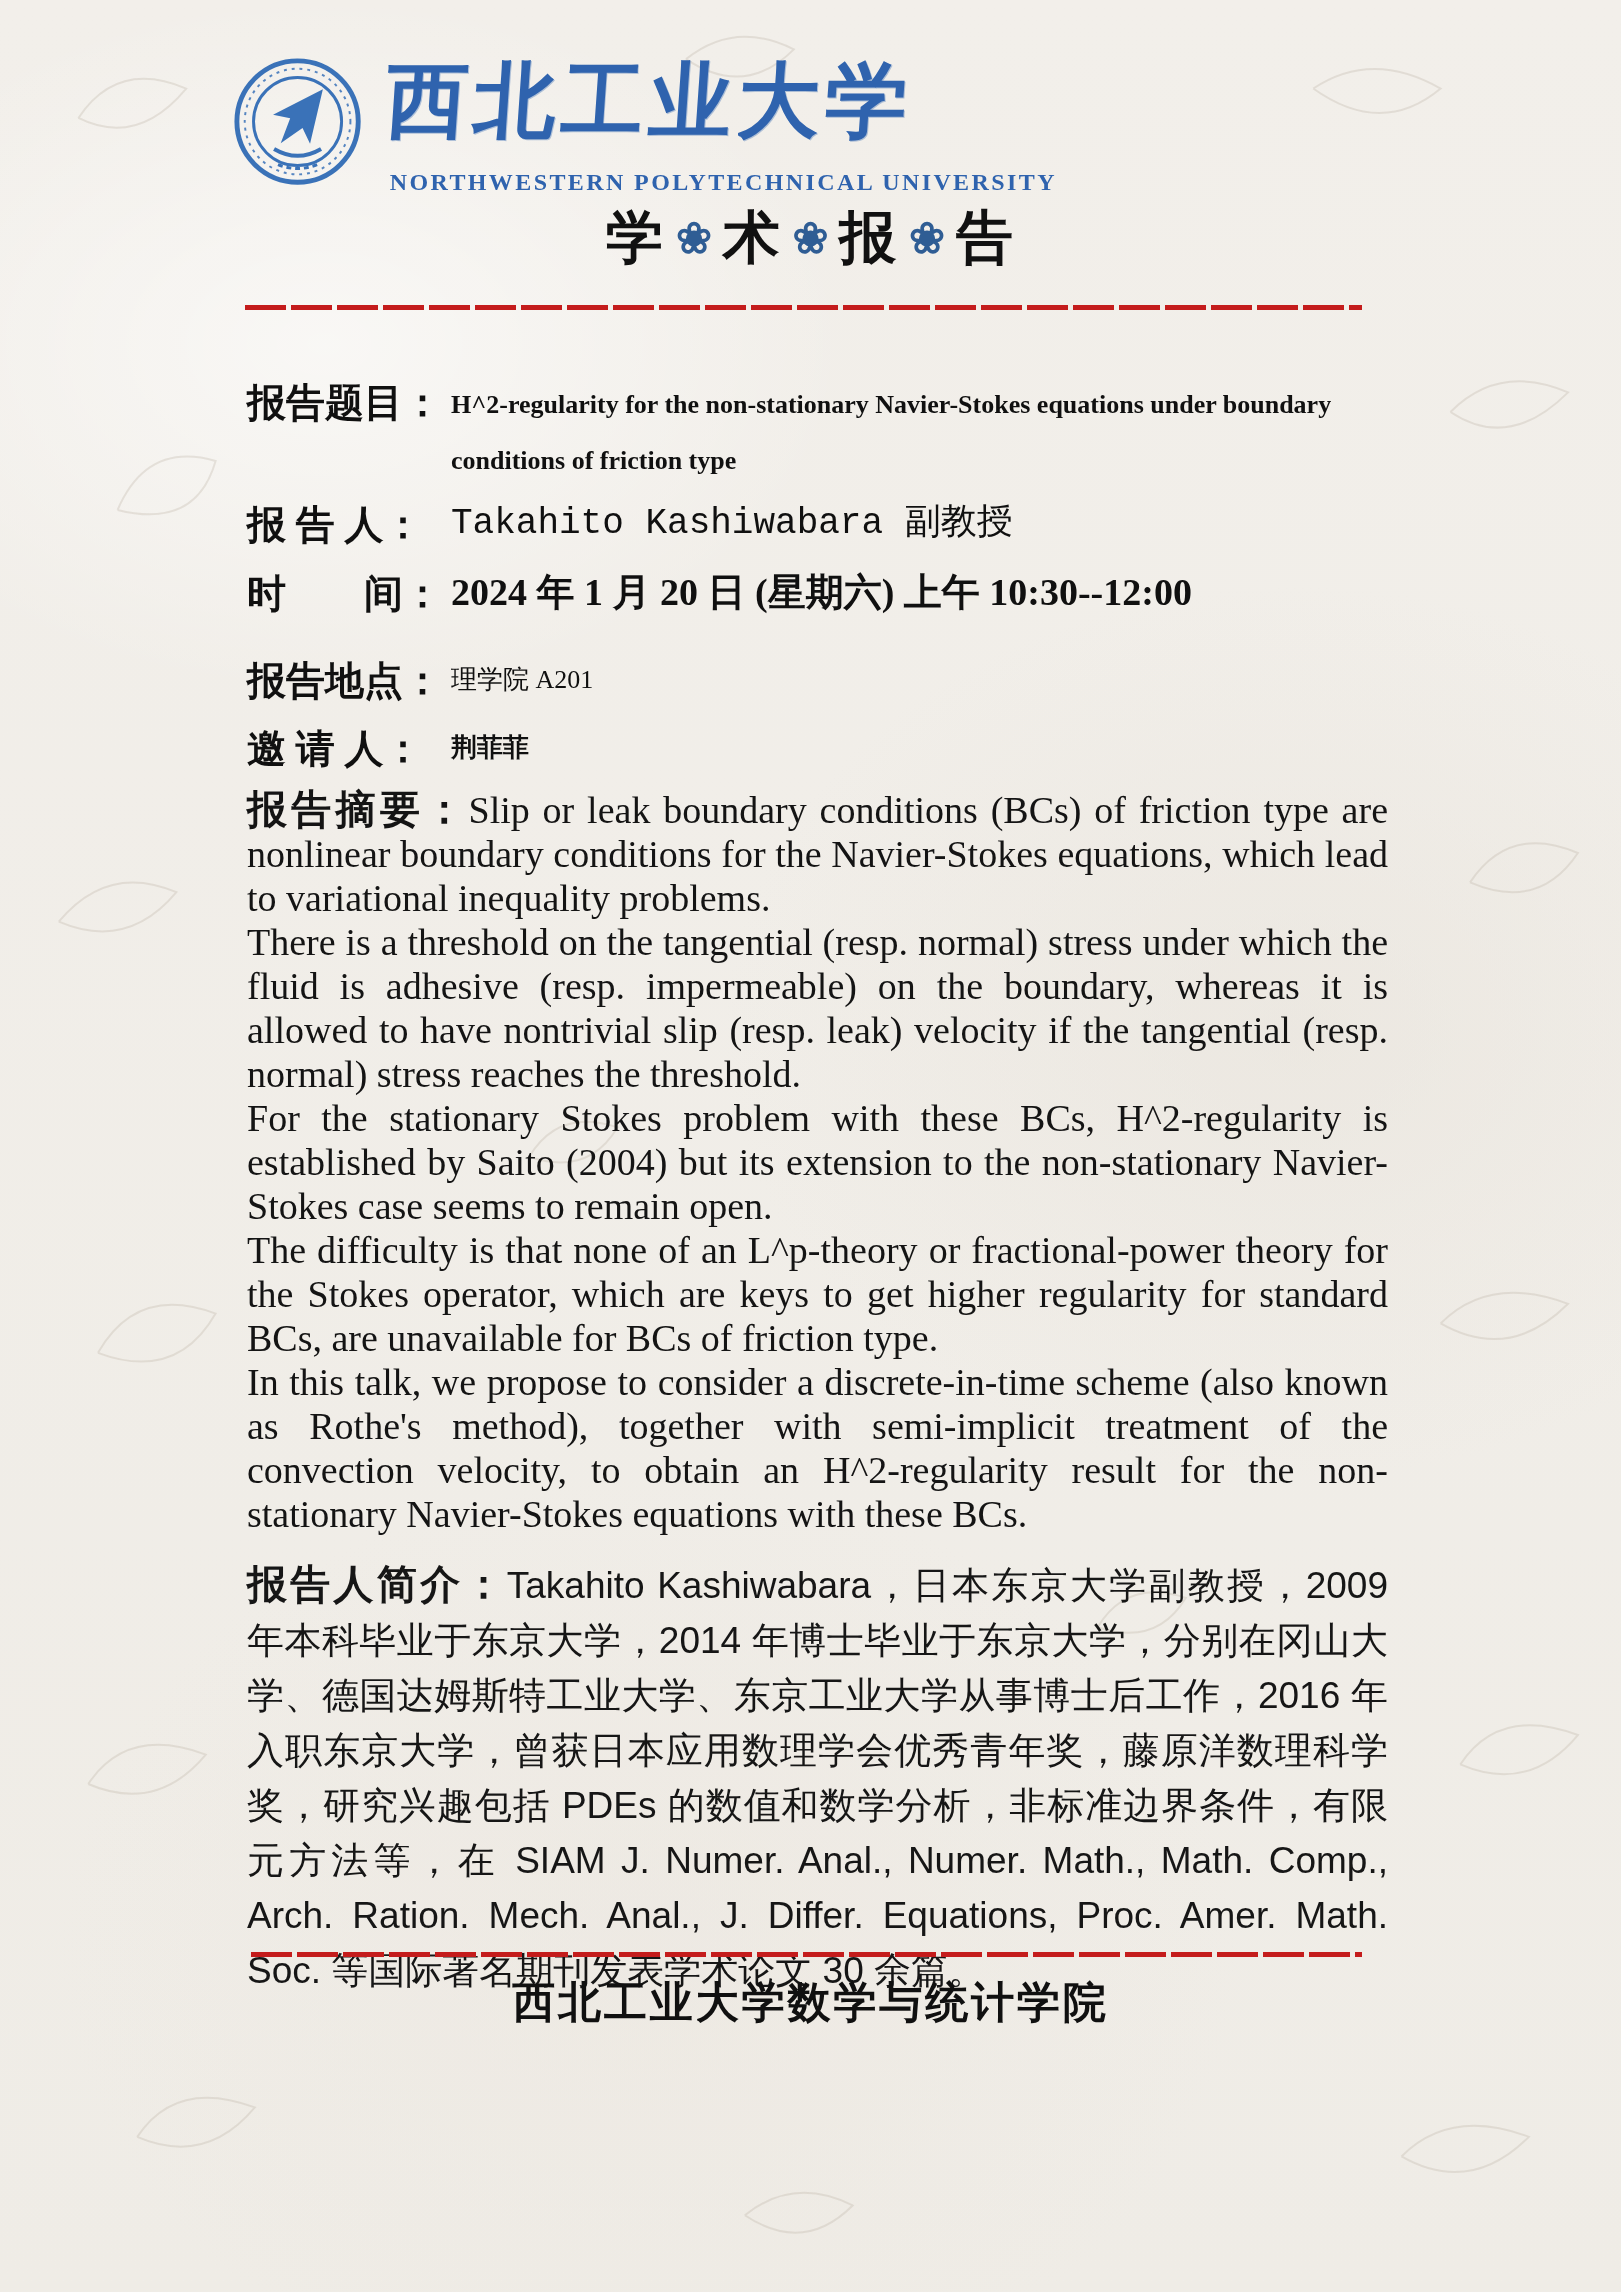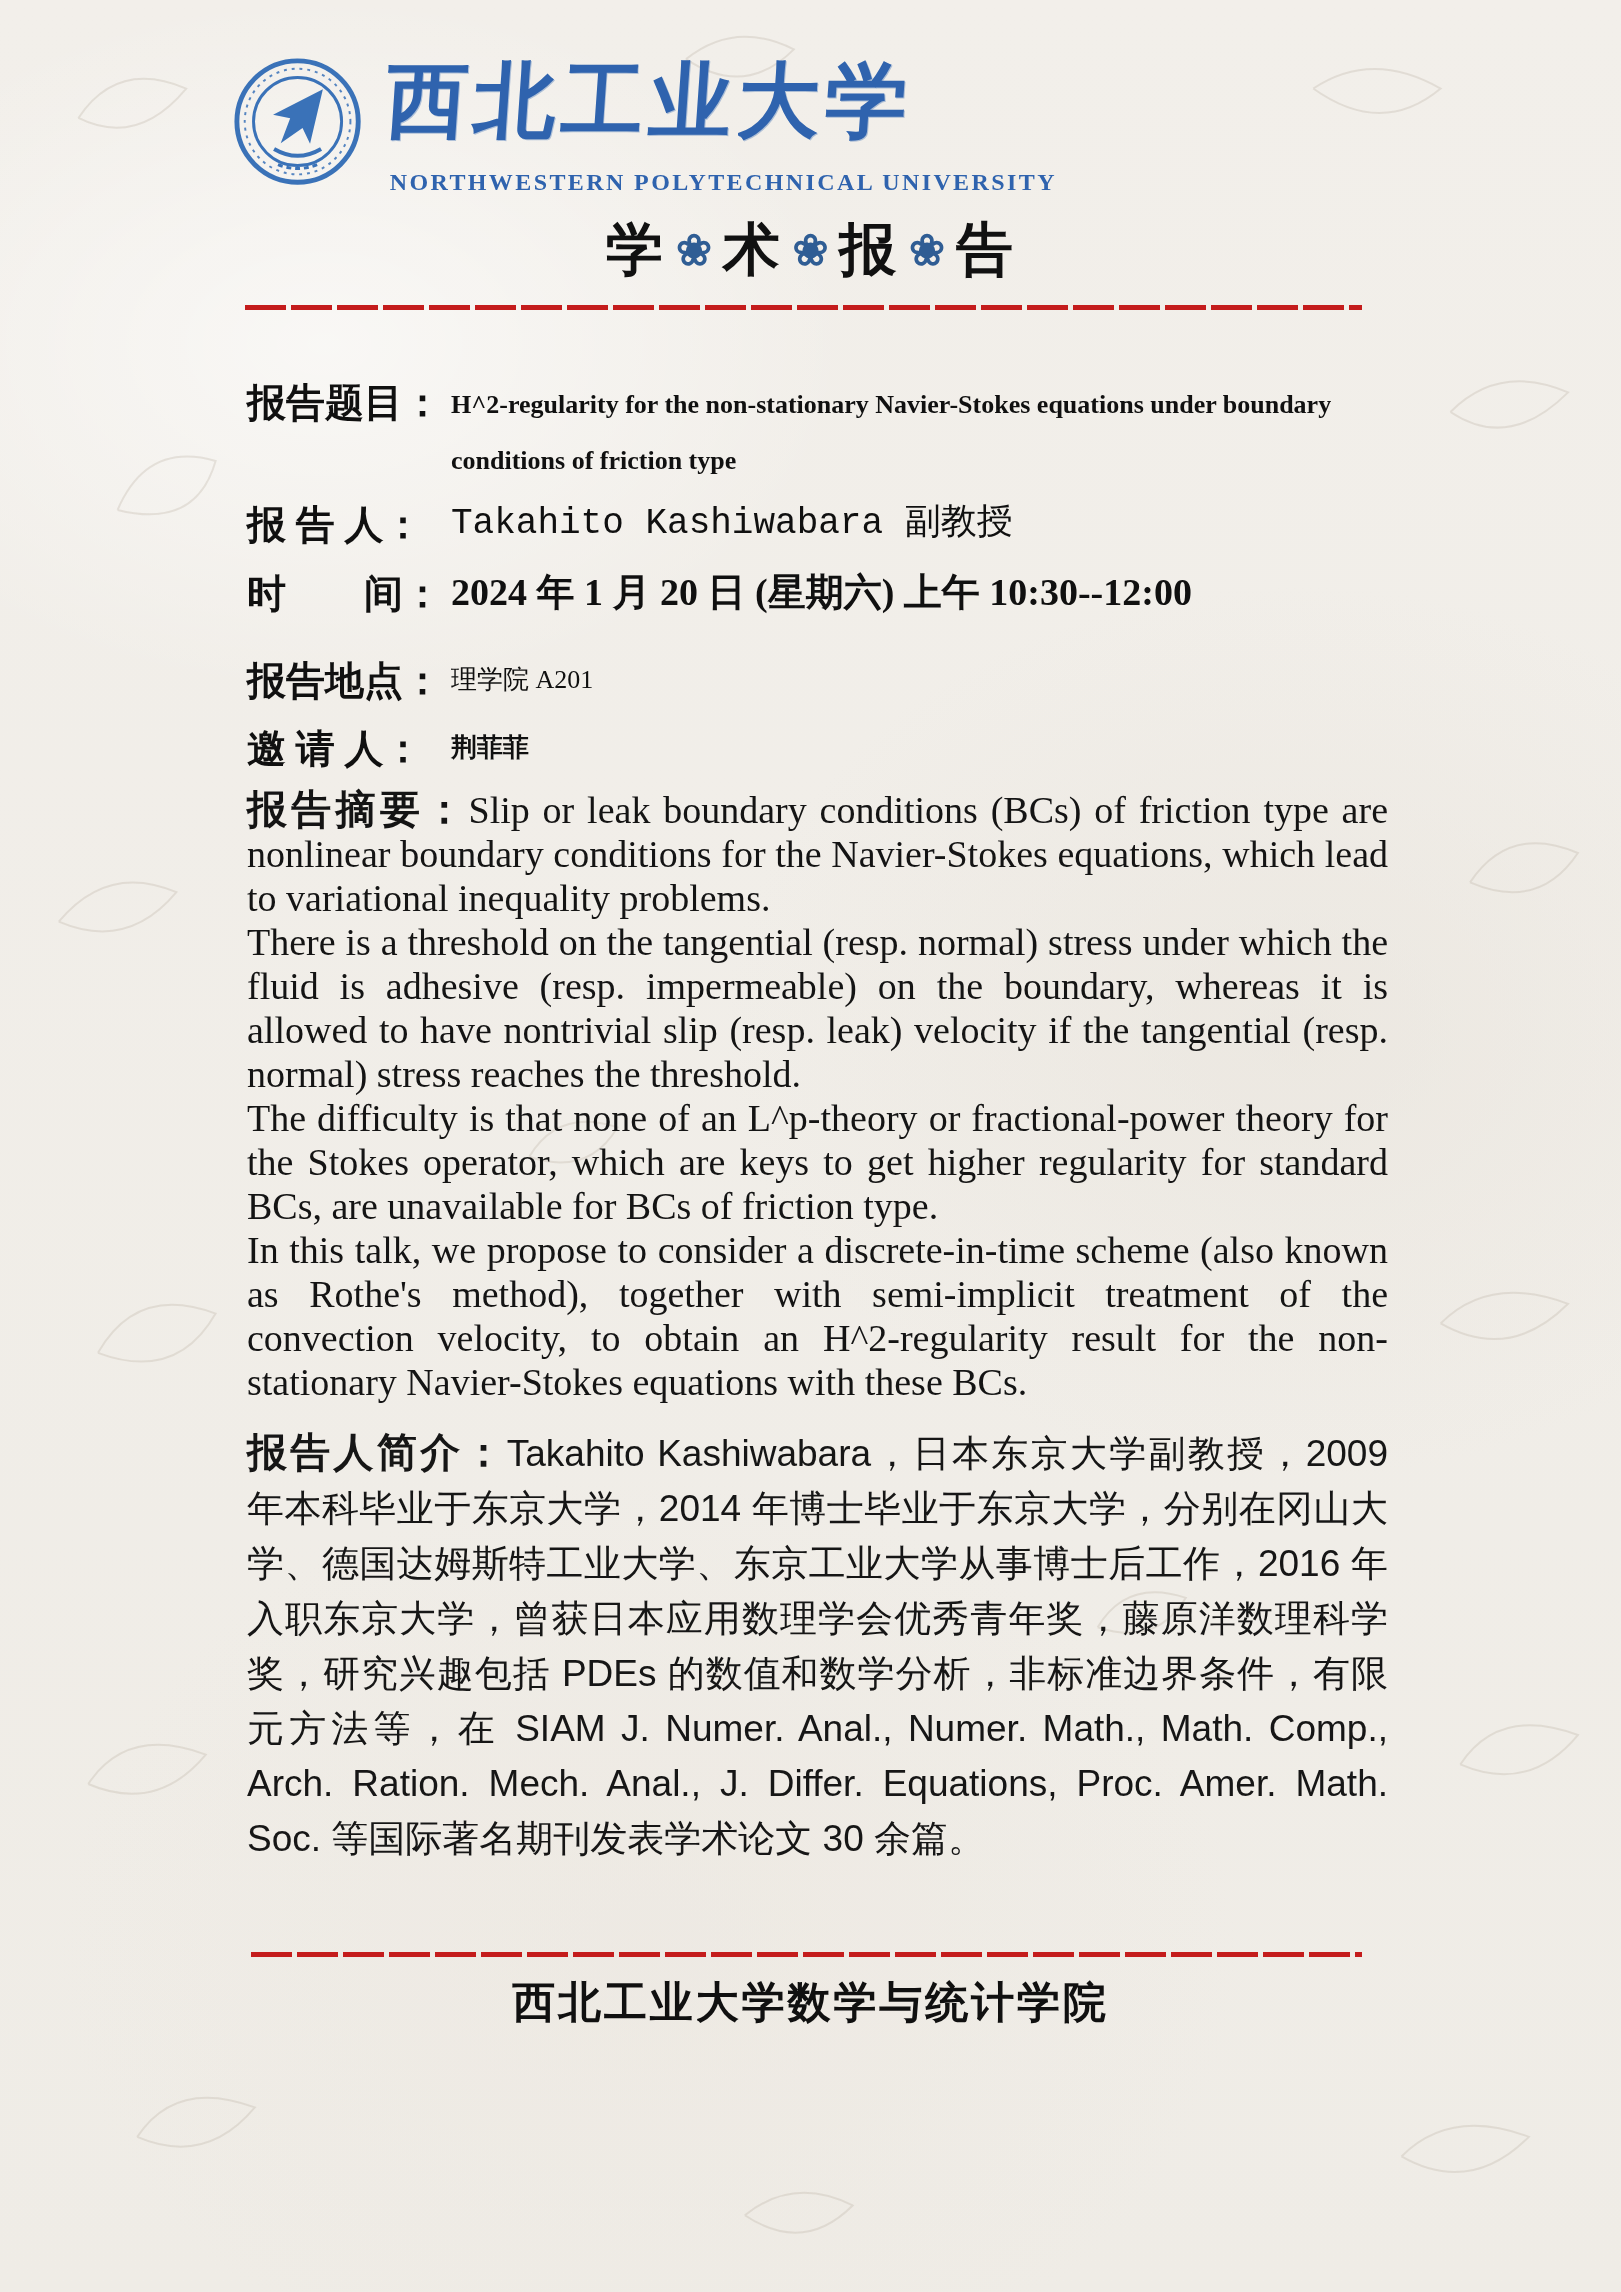--- a/index.html
+++ b/index.html
@@ -28,21 +28,21 @@
     letter-spacing:5.9px;transform:skewX(-4deg);
     font-family:"Liberation Serif","DejaVu Serif",serif;
     text-shadow:1px 1px 0 rgba(47,99,174,.35);
   }
   .uni-en{
     margin-top:20px;margin-left:3.9px;
     font-size:24px;font-weight:bold;color:#2f63ae;letter-spacing:2.4px;
     font-family:"Liberation Serif","DejaVu Serif",serif;
   }
   .page-title{
-    left:0;top:212px;width:1621px;text-align:center;
+    left:0;top:200px;width:1621px;text-align:center;
     font-weight:bold;white-space:nowrap;
   }
   .page-title .ch{font-size:57px;color:#111;margin:0 3.9px;letter-spacing:2px;}
   .page-title .fl{font-size:43px;color:#2f5d94;position:relative;top:-3.9px;margin:0 2.9px;}
 
   .redline{height:4.9px;background:repeating-linear-gradient(90deg,#c41c1c 0 41px,rgba(196,28,28,0) 41px 46px);}
   .redline.top{left:245px;top:305px;width:1117px;}
   .redline.bottom{left:251px;top:1952px;width:1111px;}
 
   
@@ -161,20 +161,21 @@
       </div>
       <div class="meta-row row-invite">
         <div class="meta-label">邀 请 人：</div>
         <div class="meta-value">荆菲菲</div>
       </div>
     </div>
 
     <div class="abstract">
       <p><span class="inline-label">报告摘要：</span><span>Slip or leak boundary conditions (BCs) of friction type are nonlinear boundary conditions for the Navier-Stokes equations, which lead to variational inequality problems.</span></p>
       <p>There is a threshold on the tangential (resp. normal) stress under which the fluid is adhesive (resp. impermeable) on the boundary, whereas it is allowed to have nontrivial slip (resp. leak) velocity if the tangential (resp. normal) stress reaches the threshold.</p>
+      <p>For the stationary Stokes problem with these BCs, H^2-regularity is established by Saito (2004) but its extension to the non-stationary Navier-Stokes case seems to remain open.</p>
       <p>The difficulty is that none of an L^p-theory or fractional-power theory for the Stokes operator, which are keys to get higher regularity for standard BCs, are unavailable for BCs of friction type.</p>
       <p>In this talk, we propose to consider a discrete-in-time scheme (also known as Rothe's method), together with semi-implicit treatment of the convection velocity, to obtain an H^2-regularity result for the non-stationary Navier-Stokes equations with these BCs.</p>
     </div>
 
     <div class="bio">
       <span class="inline-label">报告人简介：</span><span>Takahito Kashiwabara，日本东京大学副教授，2009 年本科毕业于东京大学，2014 年博士毕业于东京大学，分别在冈山大学、德国达姆斯特工业大学、东京工业大学从事博士后工作，2016 年入职东京大学，曾获日本应用数理学会优秀青年奖，藤原洋数理科学奖，研究兴趣包括 PDEs 的数值和数学分析，非标准边界条件，有限元方法等，在 SIAM J. Numer. Anal., Numer. Math., Math. Comp., Arch. Ration. Mech. Anal., J. Differ. Equations, Proc. Amer. Math. Soc. 等国际著名期刊发表学术论文 30 余篇。</span>
     </div>
 
   </div>
 

